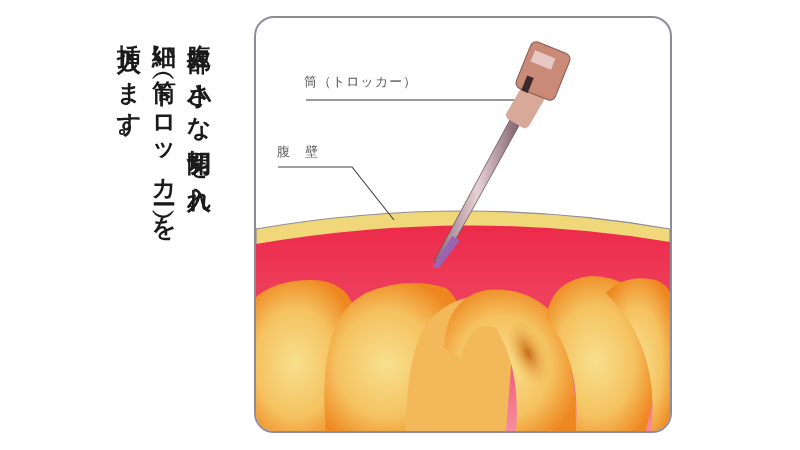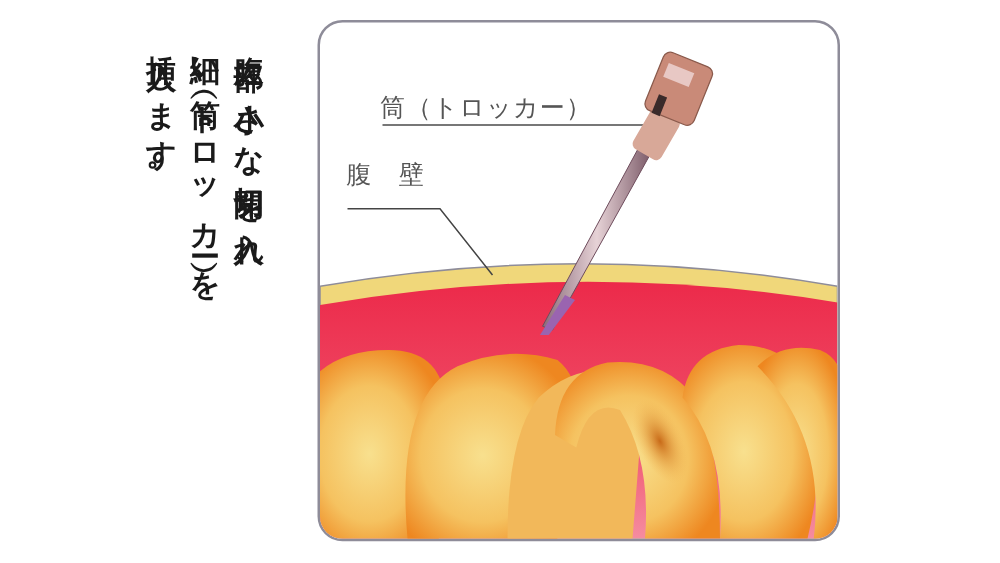--- a/index.html
+++ b/index.html
@@ -17,24 +17,24 @@
 
   .frame {
     position: absolute; left: 254px; top: 16px; width: 414px; height: 413px;
     border: 2px solid #8e8c99; border-radius: 20px; overflow: hidden;
     background: #ffffff;
   }
   .frame svg { position: absolute; left: 0; top: 0; }
 
   .label {
     position: absolute; font-family: "DejaVu Sans", sans-serif;
-    color: #555555; font-size: 20px; white-space: nowrap;
+    color: #555555; font-size: 13px; white-space: nowrap;
   }
   .label-trocar { left: 304px; top: 73px; letter-spacing: 1px; }
-  .label-wall { left: 277px; top: 126px; letter-spacing: 1px; }
+  .label-wall { left: 277px; top: 143px; letter-spacing: 1px; }
 </style>
 </head>
 <body>
 
 <div class="caption">
   <span>腹部に小さな切開を入れ、</span>
   <span>細い筒（トロッカー）を</span>
   <span>挿入します。</span>
 </div>
 

